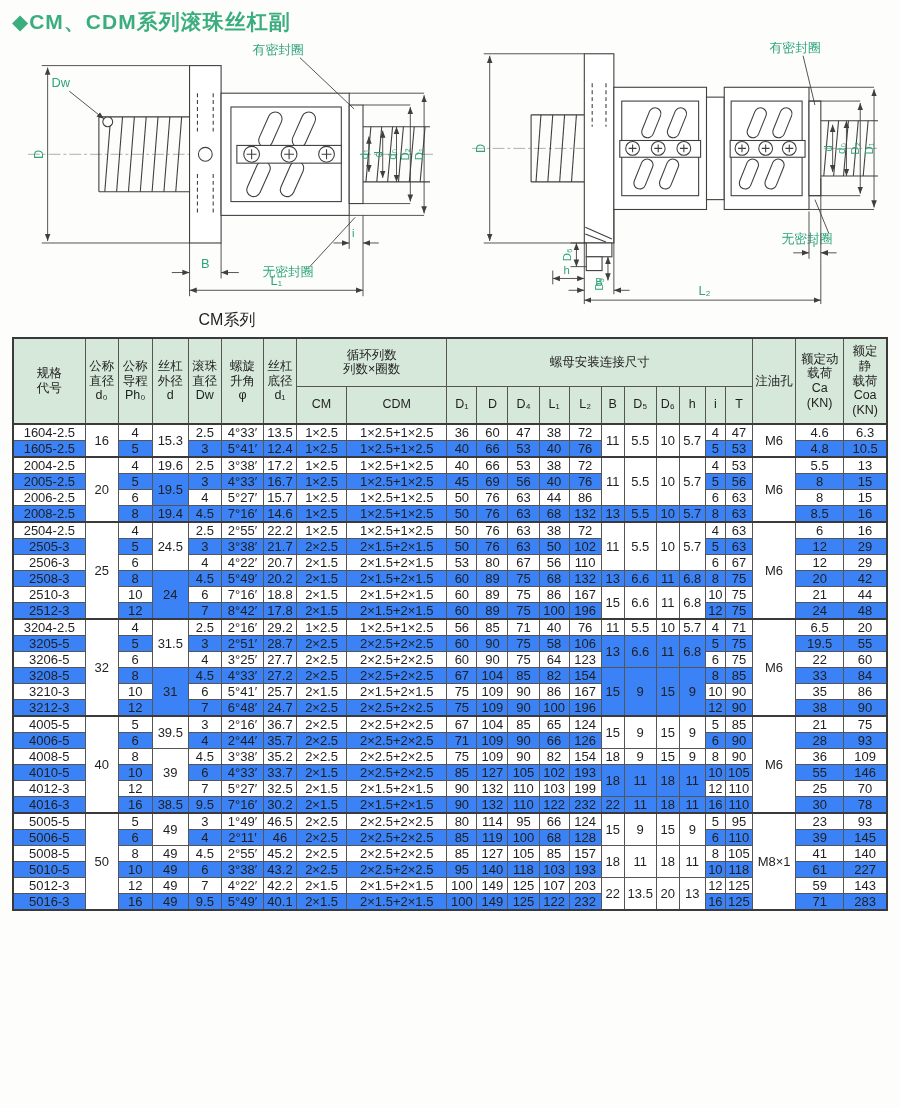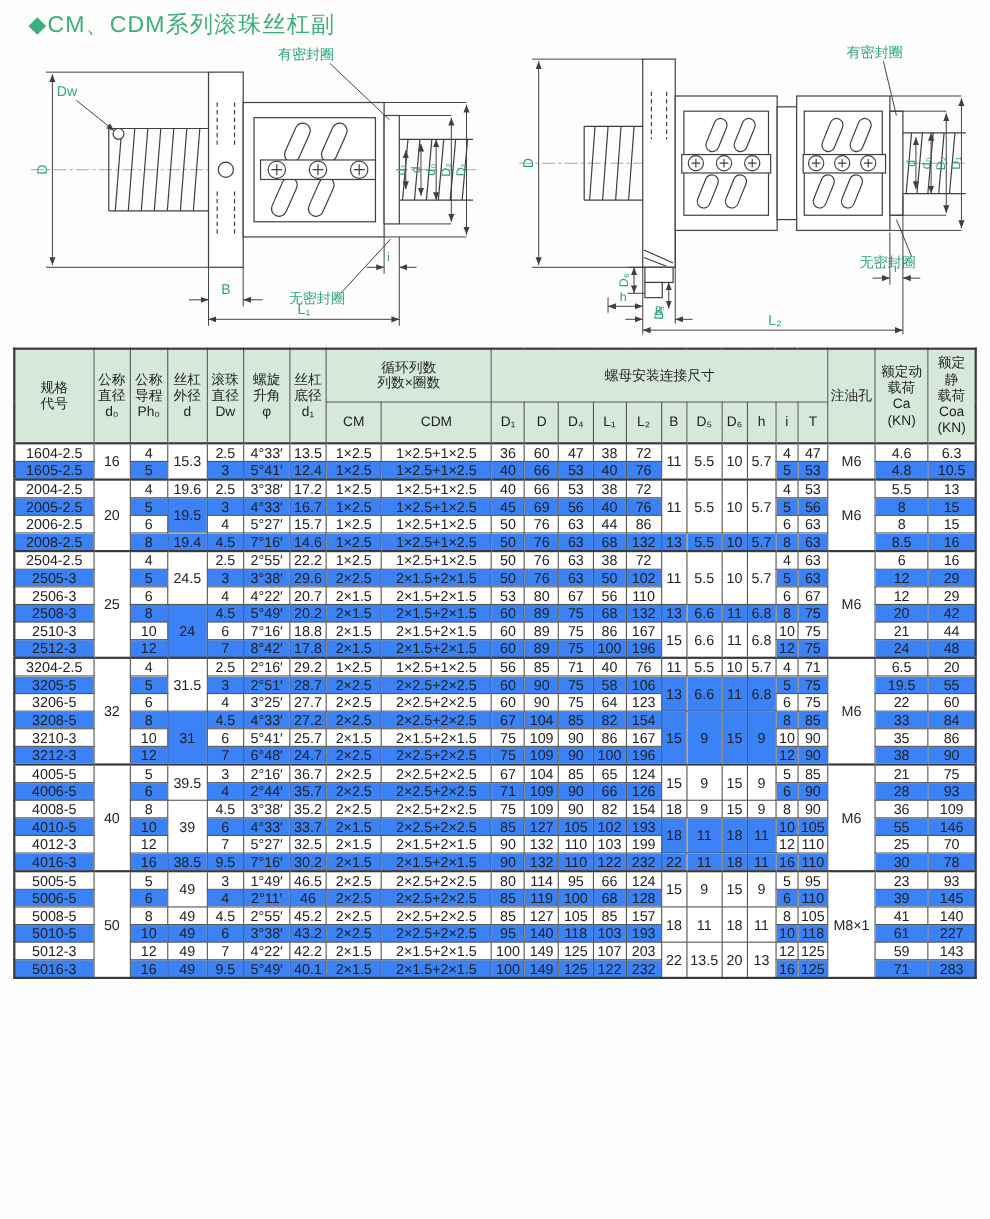--- a/index.html
+++ b/index.html
@@ -1,17 +1,17 @@
 <!DOCTYPE html>
 <html><head>
 <meta charset="utf-8">
 <style>
   html,body{margin:0;padding:0;background:#fff;width:900px;font-family:"Liberation Sans","DejaVu Sans",sans-serif;color:#1f1f1f;}
   .page{width:900px;height:1108px;overflow:hidden;background:#fdfdfc;}
-  .title{color:#3cae7e;font-weight:normal;font-size:21px;padding:8px 0 2px 26px;letter-spacing:1px;}
+  .title{color:#3cae7e;font-weight:bold;font-size:21px;padding:8px 0 2px 12px;letter-spacing:1px;}
   .diagrams{display:flex;justify-content:space-between;padding:0 4px;}
   .fig{width:446px;text-align:center;}
   .fig svg{display:block;width:440px;height:272px;margin:0 auto;}
   .caption{font-size:16px;color:#222;margin-top:0px;}
   
   .ln{stroke:#3f3f3f;fill:none;stroke-width:1.1;}
   .fw{fill:#ffffff;stroke:#3f3f3f;stroke-width:1.1;}
   .dim{stroke:#3f3f3f;stroke-width:0.9;fill:none;}
   .cl{stroke:#999;stroke-width:0.8;stroke-dasharray:12 3 3 3;fill:none;}
   .dash{stroke-dasharray:4 3;}
@@ -119,20 +119,21 @@
         <text class="glbs" transform="rotate(-90 371 118)" x="371" y="122" text-anchor="middle">d</text>
         <line class="dim" x1="390" y1="90" x2="390" y2="146" marker-start="url(#a1)" marker-end="url(#a1)"></line>
         <text class="glbs" transform="rotate(-90 385 118)" x="385" y="122" text-anchor="middle">d₀</text>
         <path class="dim" d="M356,68 H404 M356,168 H404"></path>
         <line class="dim" x1="404" y1="70" x2="404" y2="166" marker-start="url(#a1)" marker-end="url(#a1)"></line>
         <text class="glbs" transform="rotate(-90 399 118)" x="399" y="122" text-anchor="middle">D₂</text>
         <path class="dim" d="M342,56 H418 M342,180 H418"></path>
         <line class="dim" x1="418" y1="58" x2="418" y2="178" marker-start="url(#a1)" marker-end="url(#a1)"></line>
         <text class="glbs" transform="rotate(-90 413 118)" x="413" y="122" text-anchor="middle">D₁</text>
       </svg>
+      <div class="caption">CM系列</div>
     </div>
 
     <div class="fig">
       <svg viewBox="0 0 436 276">
         <defs>
           <marker id="a2" viewBox="0 0 10 10" refX="9" refY="5" markerWidth="9" markerHeight="9" orient="auto-start-reverse">
             <path d="M0,1.5L9,5L0,8.5z" fill="#3f3f3f"></path>
           </marker>
         </defs>
         <line class="cl" x1="14" y1="112" x2="428" y2="112"></line>
@@ -473,21 +474,21 @@
           <td>63</td>
           <td rowspan="6">M6</td>
           <td>6</td>
           <td>16</td>
         </tr>
         <tr class="s">
           <td>2505-3</td>
           <td>5</td>
           <td>3</td>
           <td>3°38′</td>
-          <td>29.6</td>
+          <td>21.7</td>
           <td>2×2.5</td>
           <td>2×1.5+2×1.5</td>
           <td>50</td>
           <td>76</td>
           <td>63</td>
           <td>50</td>
           <td>102</td>
           <td>5</td>
           <td>63</td>
           <td>12</td>

